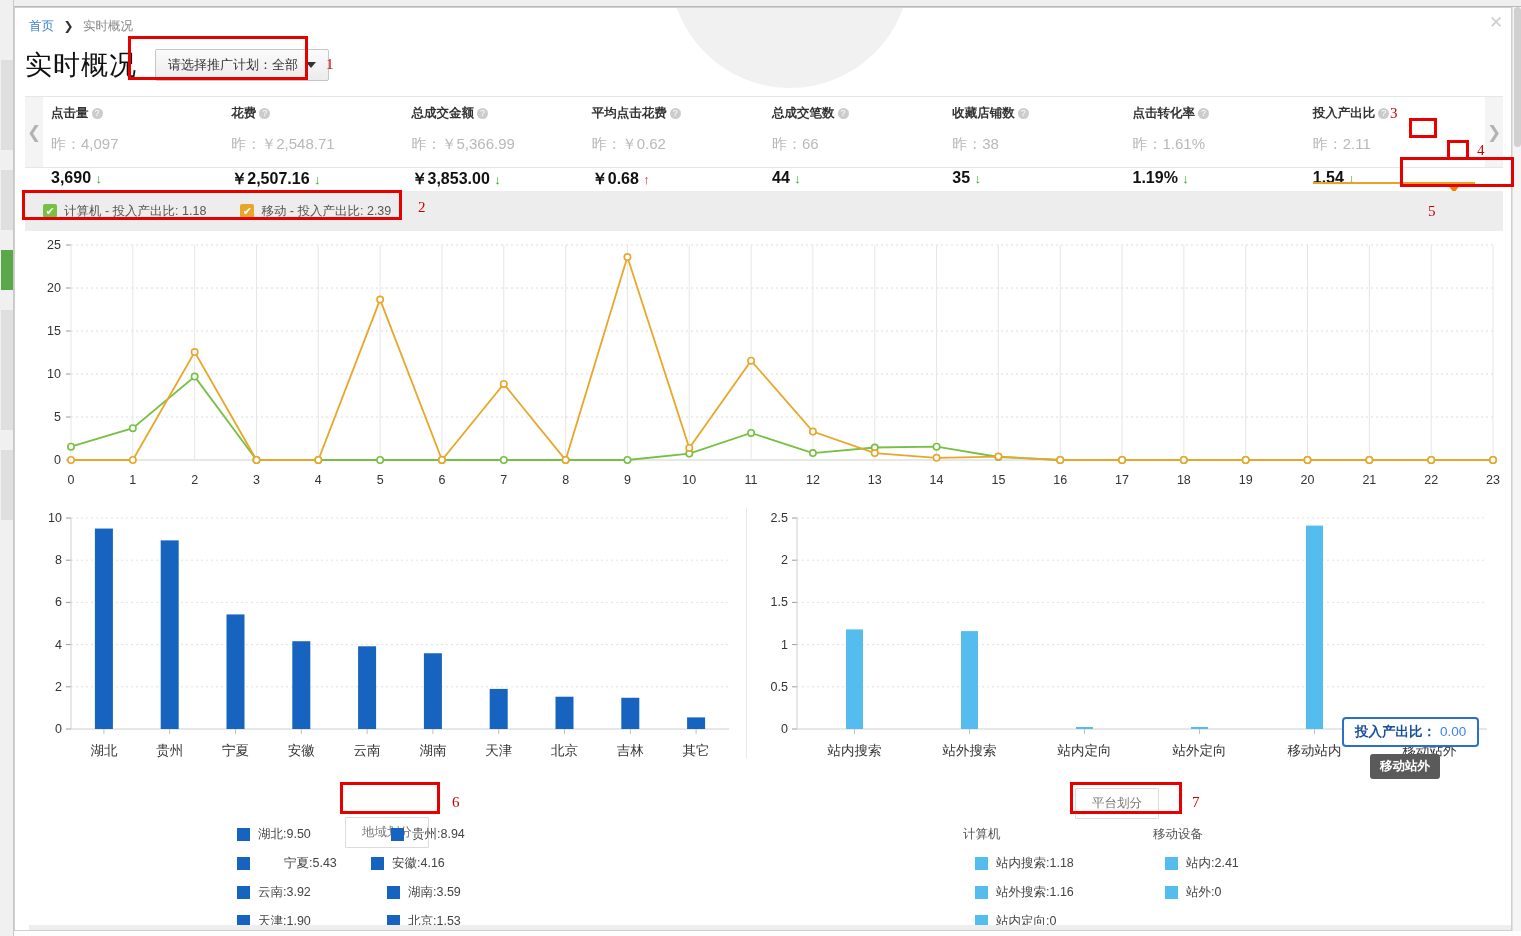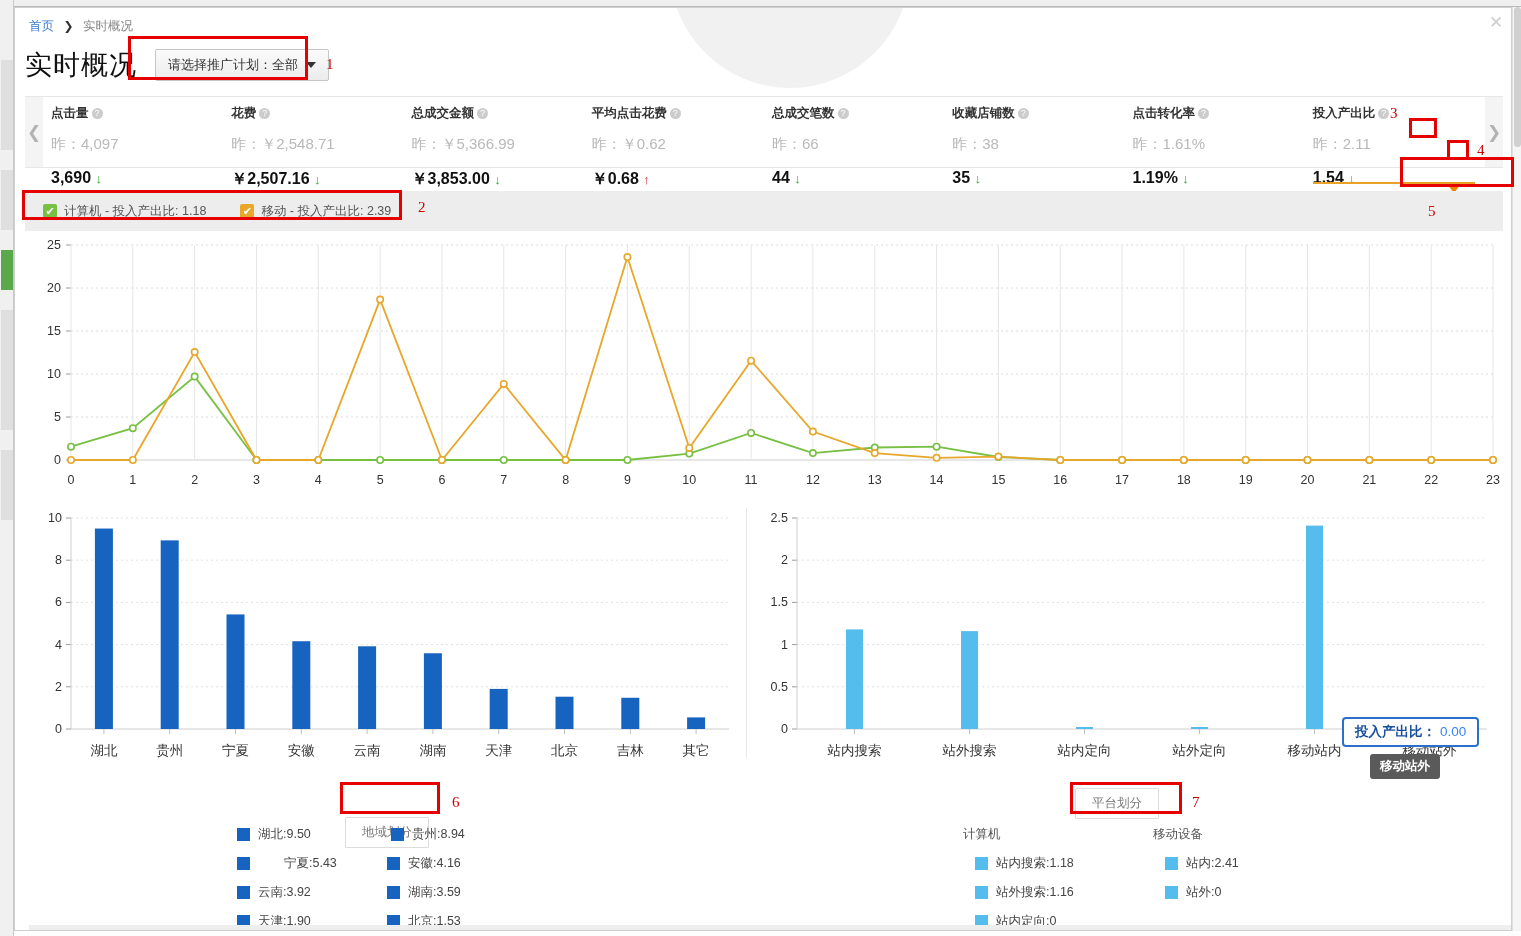--- a/index.html
+++ b/index.html
@@ -457,21 +457,21 @@
           <div class="bl-cell" style="width: 154px;">
             <span class="bl-swatch" style="background:#1664c0"></span>
             <span>湖北:9.50</span>
           </div>
           <div class="bl-cell" style="width: 150px;">
             <span class="bl-swatch" style="background:#1664c0"></span>
             <span>贵州:8.94</span>
           </div>
         </div>
         <div class="bl-row">
-          <div class="bl-cell" style="width: 150px; gap: 34px;">
+          <div class="bl-cell" style="width: 134px; gap: 34px;">
             <span class="bl-swatch" style="background:#1664c0"></span>
             <span>宁夏:5.43</span>
           </div>
           <div class="bl-cell" style="width: 150px;">
             <span class="bl-swatch" style="background:#1664c0"></span>
             <span>安徽:4.16</span>
           </div>
         </div>
         <div class="bl-row">
           <div class="bl-cell" style="width: 150px;">

